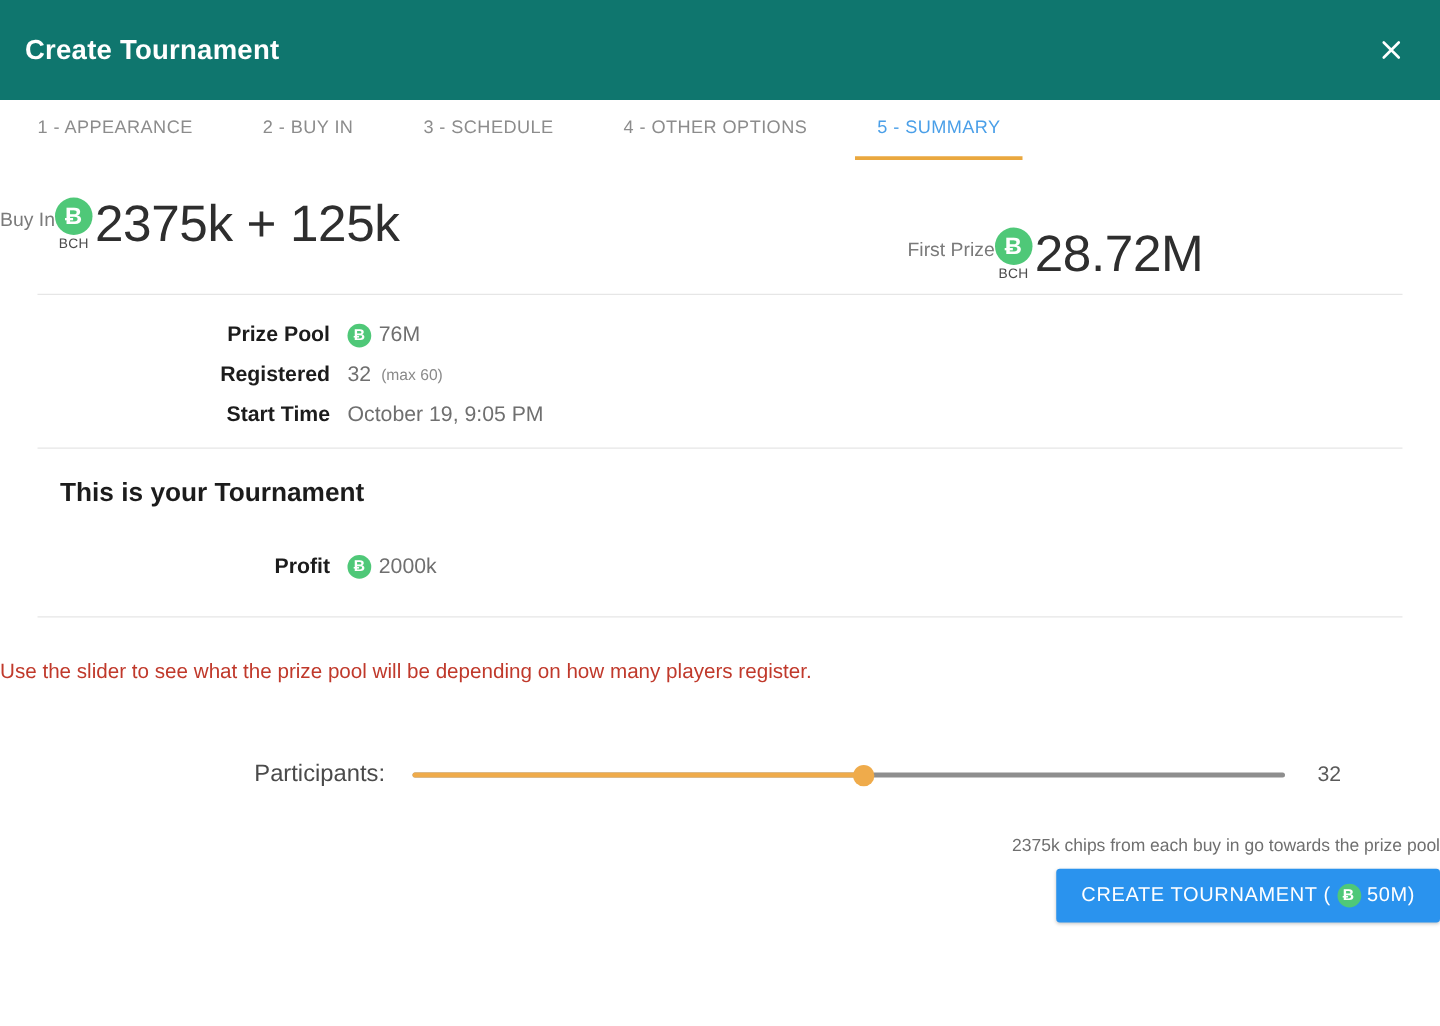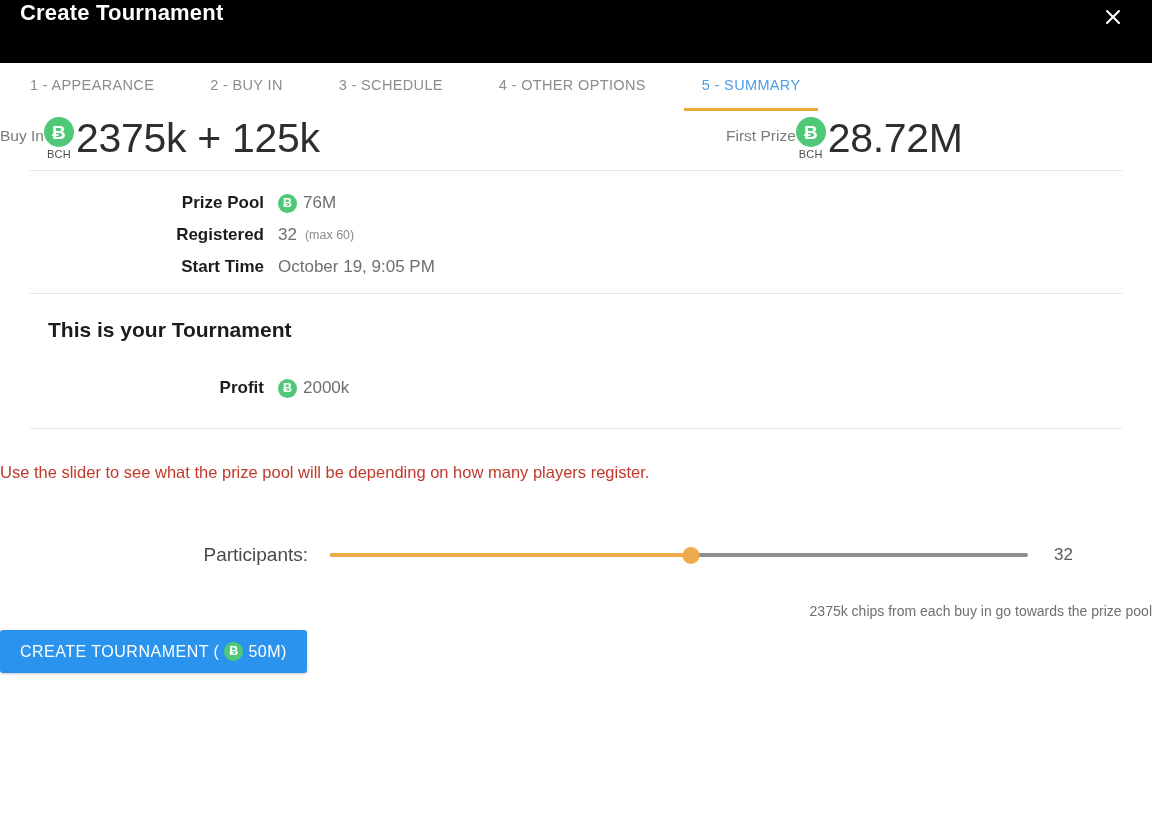--- a/index.html
+++ b/index.html
@@ -8,23 +8,24 @@
     width: 1152px; height: 821px;
     background: #ffffff;
     font-family: "Liberation Sans", sans-serif;
     overflow: hidden;
   }
 
   .modal { width: 1152px; height: 821px; background: #fff; position: relative; }
 
   
   .modal-header {
-    height: 63px;
-    background: #000000;
-    display: flex;
+    height: 80px;
+    background: #0f766e;
+    display: flex;
+    align-items: center;
     justify-content: space-between;
     padding: 0 22px 0 20px;
   }
   .modal-title {
     color: #ffffff;
     font-size: 22px;
     font-weight: bold;
     letter-spacing: 0.2px;
   }
   .close-btn {
@@ -70,21 +71,21 @@
     display: flex;
     padding: 6px 0 10px 0;
   }
   .hero-col {
     flex: 1;
     display: flex;
     flex-direction: row;
     align-items: center;
   }
   .hero-col.left  { padding-right: 240px; }
-  .hero-col.right { padding-left:  60px; }
+  .hero-col.right { padding-left:  60px; margin-top: 48px; }
   .hero-label {
     font-size: 15.5px;
     color: #7a7a7a;
     margin-bottom: 6px;
   }
   .hero-value {
     display: flex;
     align-items: center;
     gap: 2px;
   }
@@ -224,21 +225,21 @@
     font-weight: 300;
   }
 
   
   .footnote {
     text-align: right;
     font-size: 14px;
     color: #6f6f6f;
     padding: 37px 0 0 0;
   }
-  .cta-wrap { display: flex; justify-content: flex-start; padding-top: 11px; }
+  .cta-wrap { display: flex; justify-content: flex-end; padding-top: 11px; }
   .cta {
     background: #2a93ee;
     color: #fff;
     border: none;
     border-radius: 3px;
     padding: 12px 20px;
     font-size: 16px;
     letter-spacing: 0.5px;
     cursor: pointer;
     display: inline-flex;

